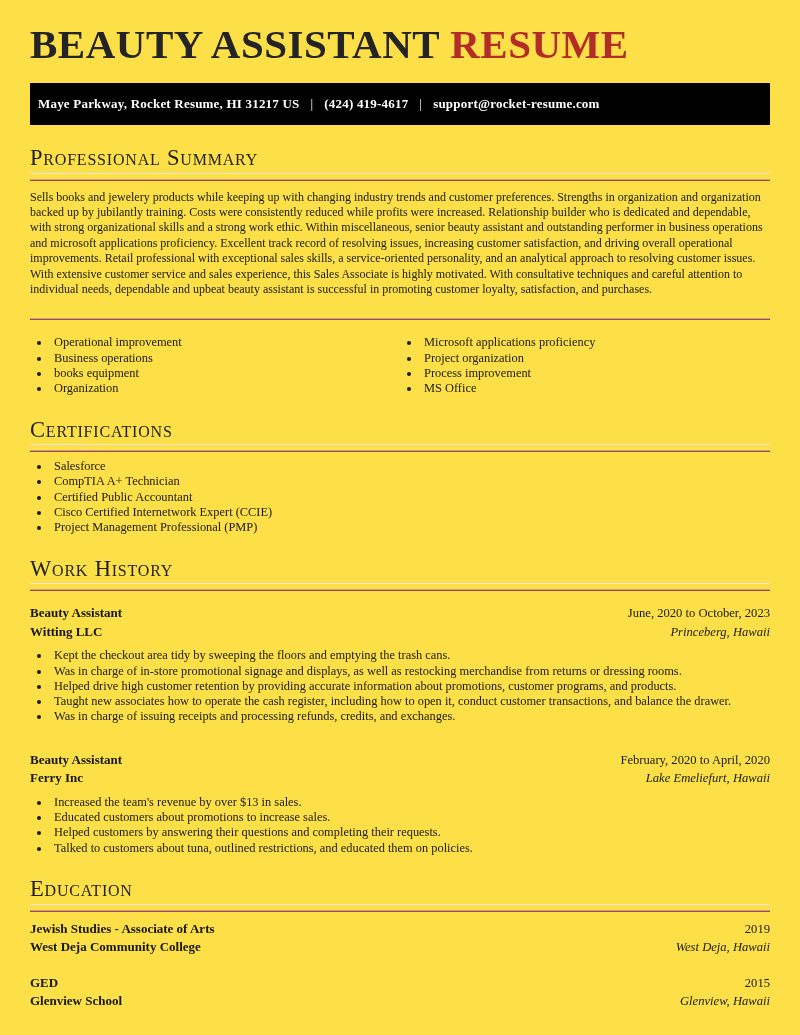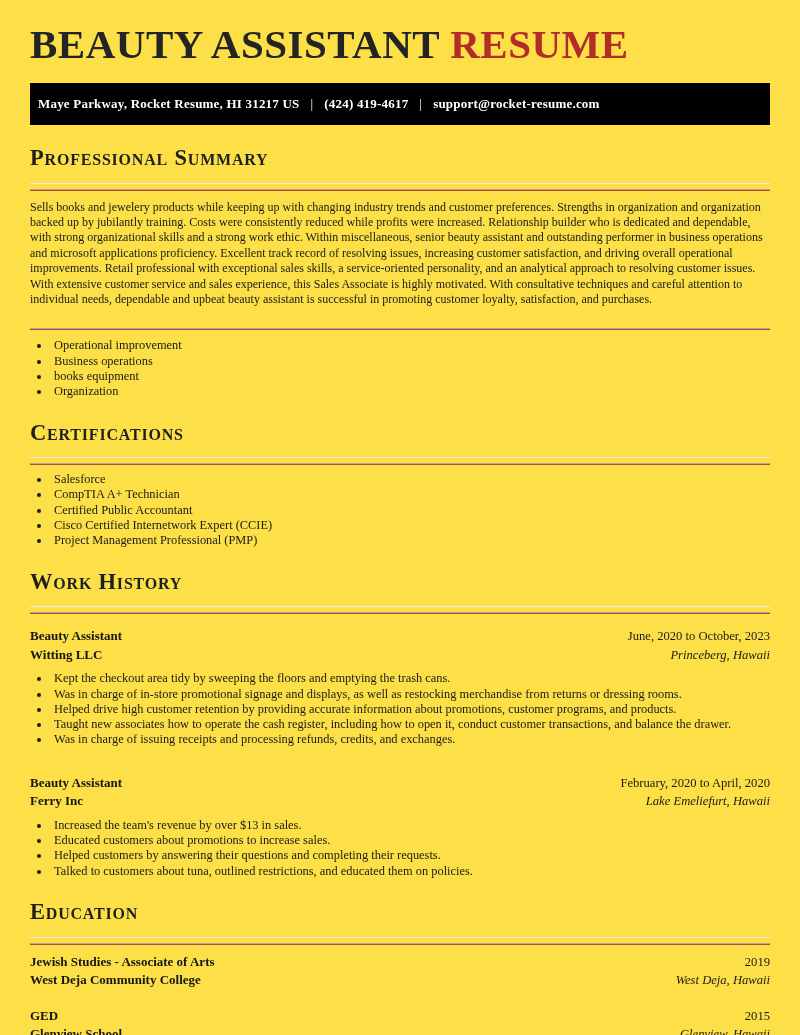--- a/index.html
+++ b/index.html
@@ -36,30 +36,30 @@
     padding:0 8px;
     font-size:13px;font-weight:700;
     letter-spacing:.2px;
   }
   .contact-sep{margin:0 11px;font-weight:400;}
   .section{margin-top:21px;}
   h2.sec-heading{
     margin:0;
     font-size:22.5px;
     font-variant:small-caps;
-    font-weight:700;
+    font-weight:400;
     color:#1f1f1f;
     letter-spacing:.8px;
     line-height:1.05;
     border-bottom:1px solid #eceae9;
-    padding-bottom:13px;
+    padding-bottom:3px;
   }
   .rule{height:2px;background:var(--rule);margin-top:5px;border-top:1px solid #c99e97;}
   .summary-text{margin:9px 0 12px;font-size:12px;line-height:15.4px;color:#1a1a1a;}
-  .two-col{display:flex;margin-top:1px;}
+  .two-col{display:flex;margin-top:8px;}
   .two-col .col{width:50%;}
   ul.blist{margin:7px 0 0;padding-left:21px;}
   ul.blist li{font-size:12.4px;line-height:15.3px;padding-left:3px;color:#1a1a1a;}
   .jobs{margin-top:2px;}
   .job{margin-top:13px;}
   .job + .job{margin-top:26px;}
   .row{display:flex;justify-content:space-between;align-items:baseline;line-height:17.5px;}
   .row .left{font-weight:700;font-size:13px;color:#161616;}
   .row .right{font-size:12.6px;color:#1a1a1a;}
   .row .right.loc{font-style:italic;}
@@ -93,20 +93,29 @@
     <div class="two-col">
       <div class="col">
         <ul class="blist">
 
         <li>Operational improvement</li>
             <li>Business operations</li>
             <li>books equipment</li>
             <li>Organization</li>
           </ul>
       </div>
+      <div class="col">
+        <ul class="blist">
+
+        <li>Microsoft applications proficiency</li>
+            <li>Project organization</li>
+            <li>Process improvement</li>
+            <li>MS Office</li>
+          </ul>
+      </div>
     </div>
   </div>
 
   <div class="section">
     <h2 class="sec-heading">Certifications</h2>
     <div class="rule"></div>
     <ul class="blist">
 
     <li>Salesforce</li>
         <li>CompTIA A+ Technician</li>

